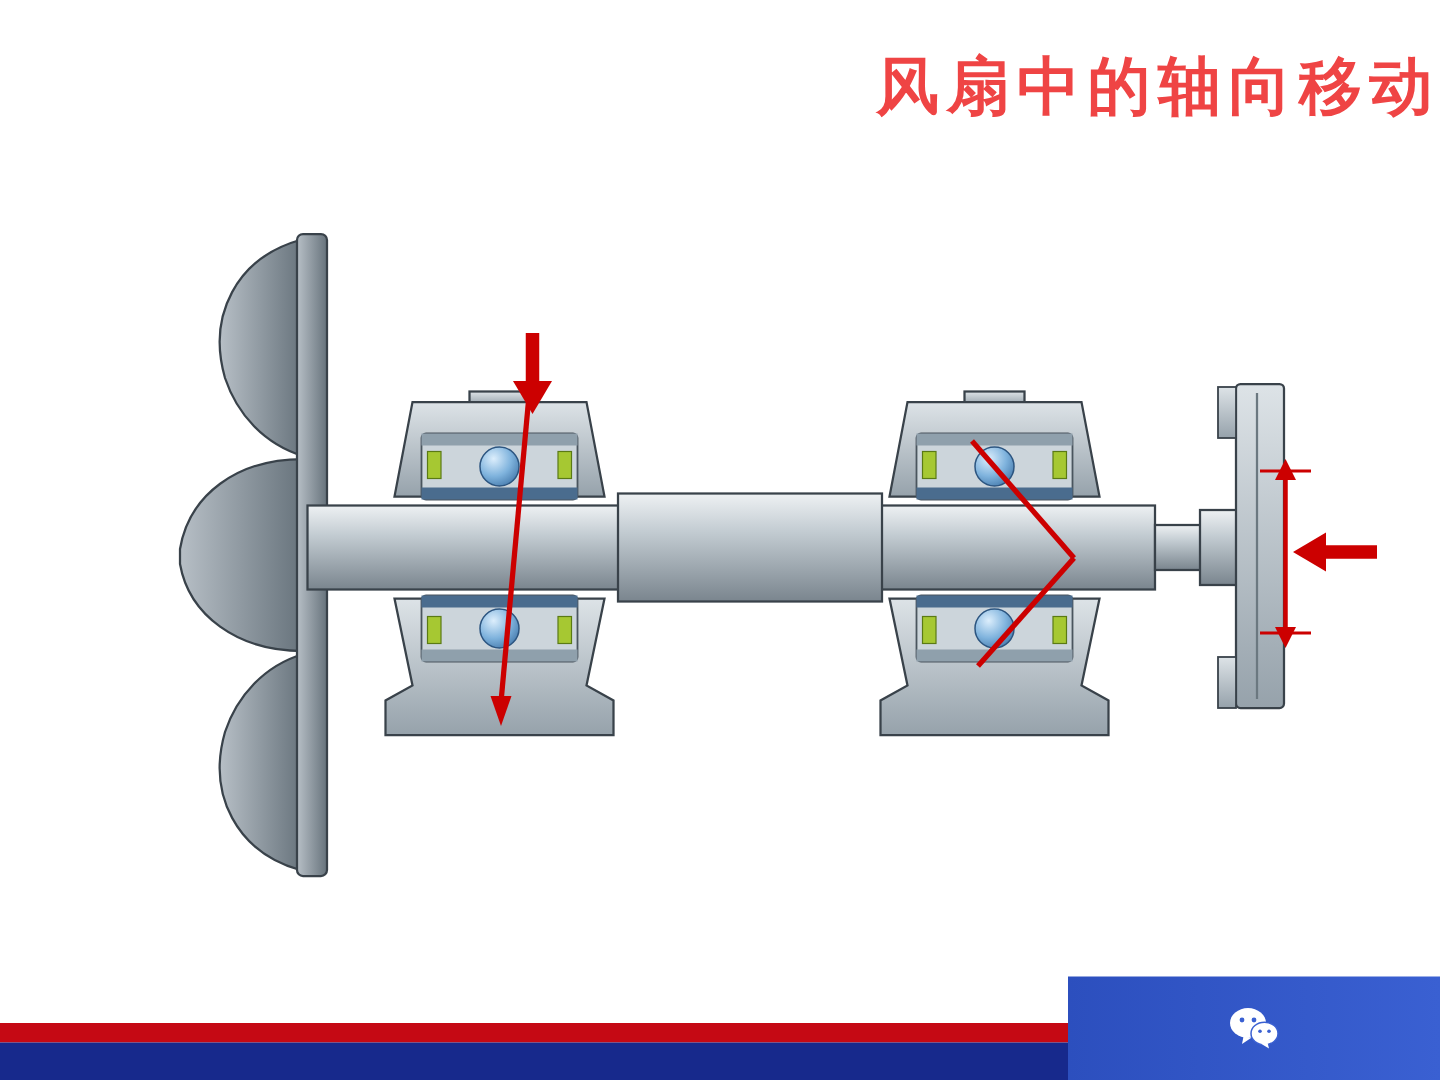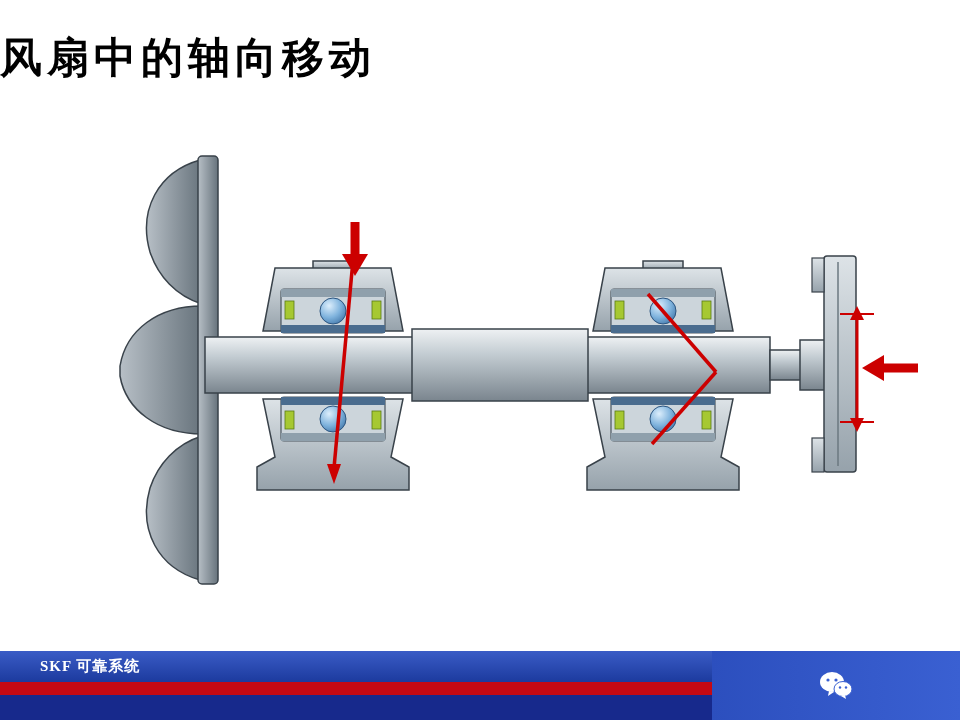--- a/index.html
+++ b/index.html
@@ -3,21 +3,21 @@
 <meta charset="utf-8">
 <style>
   html,body{margin:0;padding:0;}
   body{
     width:960px;height:720px;position:relative;overflow:hidden;
     background:#ffffff;
     font-family:"Liberation Sans","DejaVu Sans",sans-serif;
   }
   .slide-title{
     position:absolute;top:30px;left:0;width:100%;
-    text-align:left;font-size:42px;font-weight:bold;color:#000000;
+    text-align:right;font-size:42px;font-weight:bold;color:#ef4444;
     font-family:"Liberation Serif","DejaVu Serif",serif;
     letter-spacing:5px;z-index:2;
   }
   svg.diagram{position:absolute;top:0;left:0;z-index:1;}
   .footer{position:absolute;left:0;bottom:0;width:960px;height:72px;z-index:5;}
   .footer-blue{
     position:absolute;top:3px;left:0;width:100%;height:31px;
     background:linear-gradient(#3a5cc6,#1c3a9e);
   }
   .footer-blue .skf{
@@ -127,23 +127,20 @@
       <polygon points="342,254 368,254 355,276"></polygon>
       <polygon points="327,464 341,464 334,484"></polygon>
       <polygon points="862,368 884,355 884,381"></polygon>
       <polygon points="857,306 850,320 864,320"></polygon>
       <polygon points="857,432 850,418 864,418"></polygon>
     </g>
   </g>
 </svg>
 
 <div class="footer">
-  <div class="footer-blue">
-    <span class="skf">SKF 可靠系统</span>
-  </div>
   <div class="footer-red"></div>
   <div class="footer-darkblue"></div>
   <div class="wechat-panel">
     <svg width="34" height="30" viewBox="0 0 34 30">
       <ellipse cx="13" cy="11" rx="12" ry="10" fill="#ffffff"></ellipse>
       <path d="M10,20 L9,25 L15,21 Z" fill="#ffffff"></path>
       <circle cx="9" cy="9" r="1.6" fill="#3a60d2"></circle>
       <circle cx="17" cy="9" r="1.6" fill="#3a60d2"></circle>
       <ellipse cx="24" cy="18" rx="9" ry="7.5" fill="#ffffff" stroke="#3a60d2" stroke-width="1"></ellipse>
       <path d="M26,24 L27,28 L22,25 Z" fill="#ffffff"></path>

